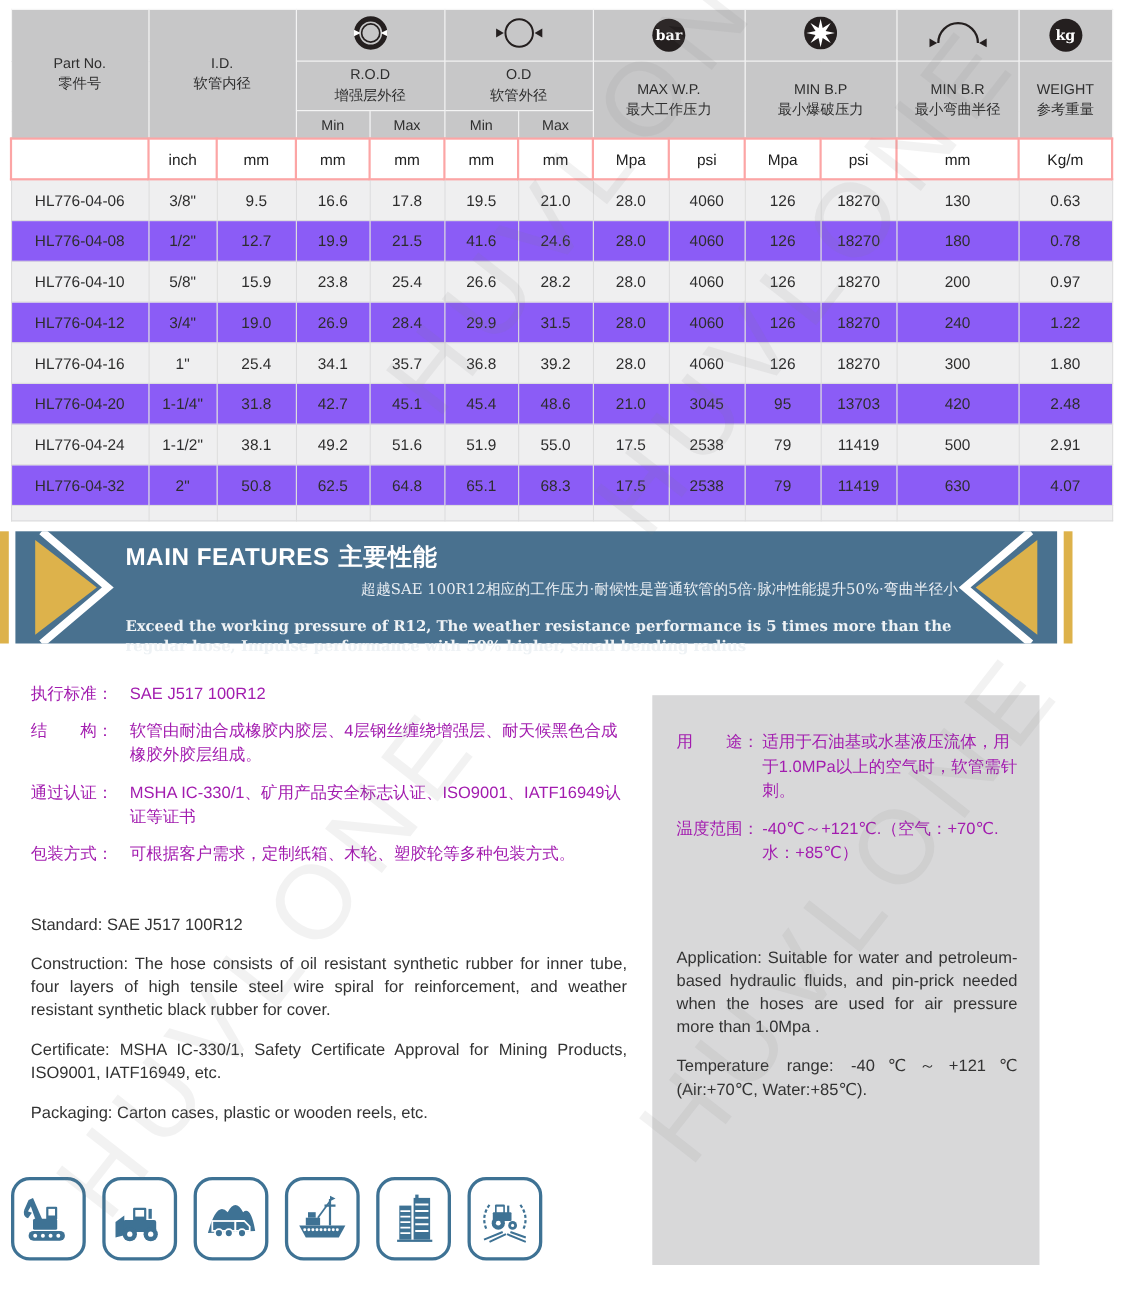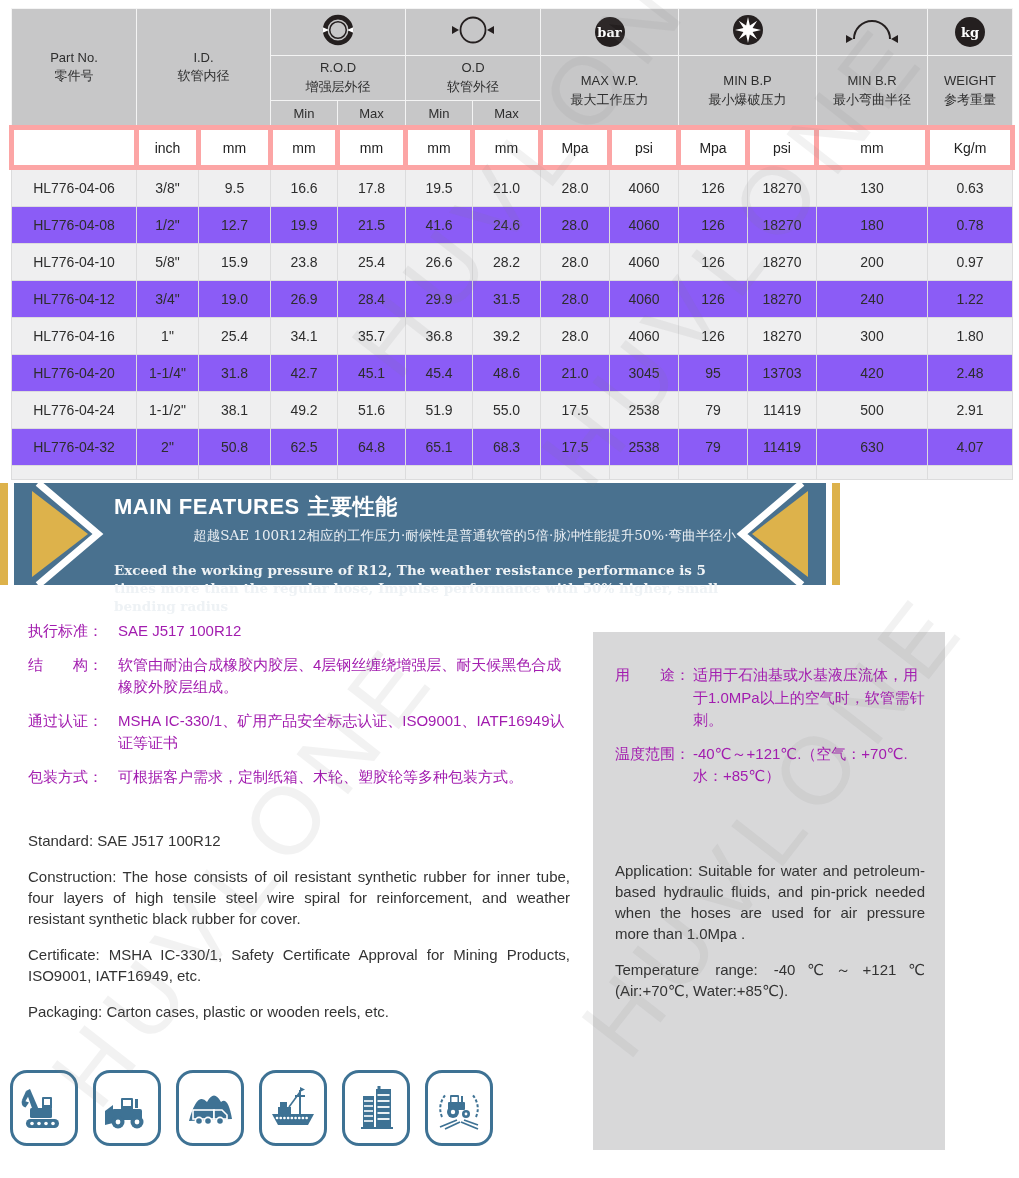--- a/index.html
+++ b/index.html
@@ -13,27 +13,27 @@
   #spec-table-wrap{position:absolute;left:9px;top:8px;z-index:1;}
   table{border-collapse:collapse;table-layout:fixed;width:1001px;}
   thead th{background:#c7c7c8;border:1px solid #f4f4f4;font-weight:normal;color:#2e2e2e;padding:0;}
   .h-icons th{height:46px;}
   .h-labels th{height:44px;font-size:13px;line-height:1.3;}
   .h-minmax th{height:24px;font-size:13px;}
   .h-en{font-size:13px;} .h-zh{font-size:13px;margin-top:2px;}
   .circ{width:30px;height:30px;border-radius:50%;background:#241f1f;color:#fff;margin:0 auto;
         display:flex;align-items:center;justify-content:center;
         font-family:"DejaVu Serif",serif;font-weight:bold;font-size:13px;}
-  tr.units td{background:#fff;border:5px solid #fca5a5;height:33px;font-size:14px;text-align:center;color:#222;}
+  tr.units td{background:#fff;border:2px solid #fca5a5;height:33px;font-size:14px;text-align:center;color:#222;}
   tbody td{height:36px;text-align:center;font-size:14px;color:#2d2d2d;border:1px solid #dcdcdd;padding:0;}
   tbody tr.odd td{background:#efeff0;}
   tbody tr.even td{background:#8b5cf6;}
   tbody tr.footer td{height:13px;background:#efeff0;}
   
-  #features-banner{position:absolute;left:0;top:483px;width:840px;height:102px;z-index:1;}
+  #features-banner{position:absolute;left:0;top:483px;width:975px;height:102px;z-index:1;}
   .gold-strip{position:absolute;top:0;bottom:0;width:8px;background:#ddb24b;}
   .gold-left{left:0;} .gold-right{right:0;}
   .banner-blue{position:absolute;left:14px;right:14px;top:0;bottom:0;background:#49718f;}
   .chevron{position:absolute;top:0;height:102px;width:100px;}
   .chev-left{left:14px;} .chev-right{right:14px;transform:scaleX(-1);}
   .banner-text{position:absolute;left:114px;top:9px;right:104px;color:#fff;z-index:2;}
   .b-title{font-size:22px;font-weight:bold;letter-spacing:.5px;}
   .b-title .zh{margin-left:8px;}
   .b-sub-zh{font-family:"DejaVu Serif","Liberation Serif",serif;font-size:13.5px;color:#e8edf2;margin-top:5px;text-align:right;}
   .b-sub-en{font-family:"DejaVu Serif","Liberation Serif",serif;font-size:13.5px;font-weight:bold;

